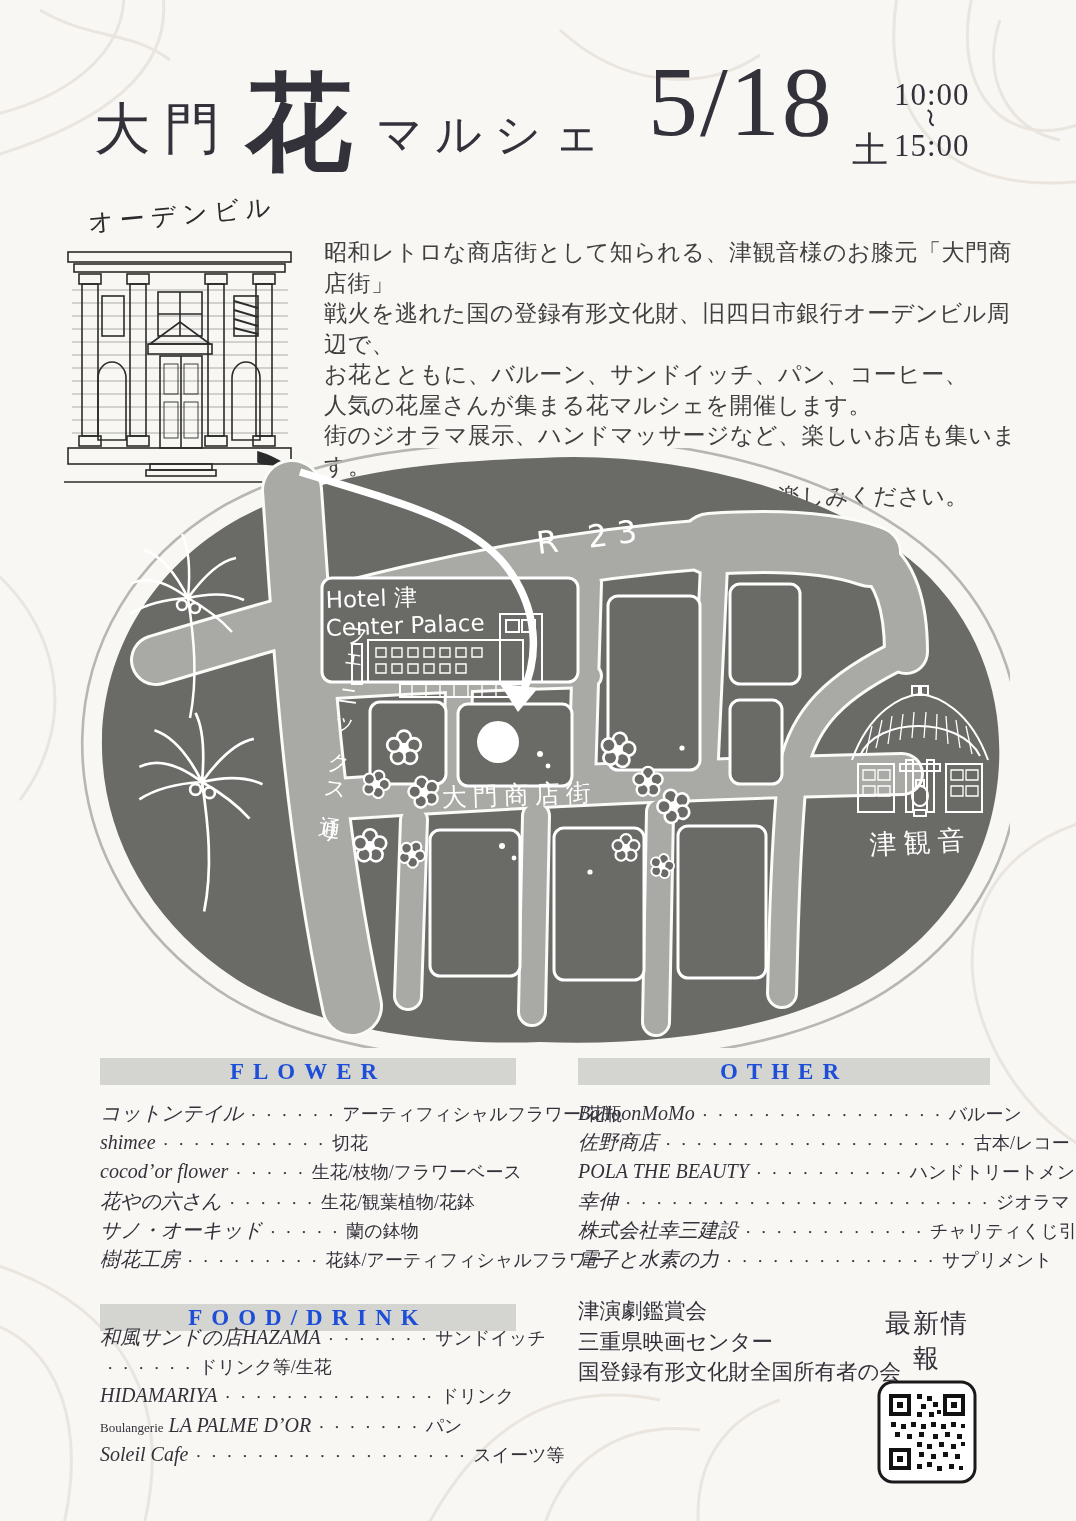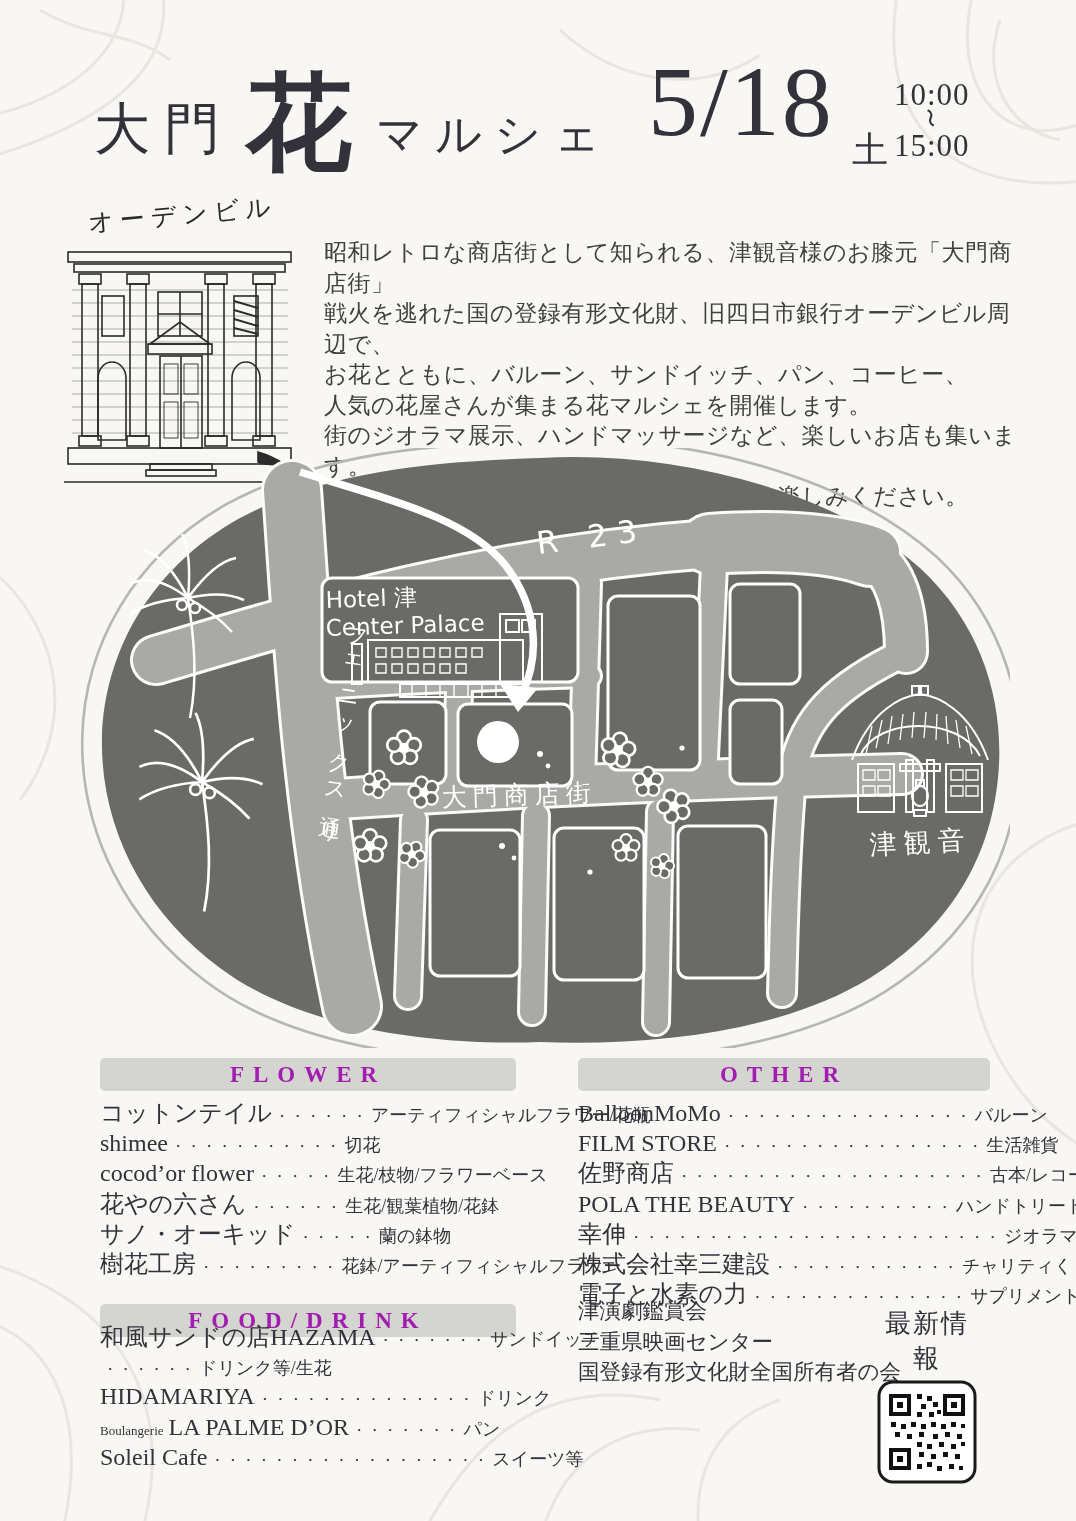--- a/index.html
+++ b/index.html
@@ -26,32 +26,32 @@
   .intro{left:324px;top:238px;width:706px;font-size:23px;line-height:30.5px;
          letter-spacing:.5px;color:#404040;}
 
   
   .map{left:70px;top:448px;}
   .phoenix{left:322px;top:612px;height:330px;writing-mode:vertical-rl;text-orientation:upright;
            color:#fff;font-size:22px;letter-spacing:6px;font-family:"DejaVu Sans",sans-serif;
            transform:rotate(8deg);}
 
   
-  .hdr{height:33px;background:#d4d4d0;border-radius:5px;display:flex;align-items:center;
-       justify-content:center;font-weight:bold;font-size:23px;letter-spacing:9px;color:#a21caf;}
+  .hdr{height:27px;background:#d4d4d0;border-radius:0;display:flex;align-items:center;
+       justify-content:center;font-weight:bold;font-size:23px;letter-spacing:9px;color:#1d4ed8;}
   .hdr-flower{left:100px;top:1058px;width:416px;}
   .hdr-food{left:100px;top:1286px;width:416px;margin-top:18px;}
   .hdr-other{left:578px;top:1058px;width:412px;}
   .list{display:flex;flex-direction:column;}
   .list-flower{left:100px;top:1100px;width:430px;}
   .list-food{left:100px;top:1324px;width:440px;}
   .list-other{left:578px;top:1100px;width:430px;justify-content:center;}
   .lrow{display:flex;align-items:baseline;white-space:nowrap;line-height:27.2px;font-size:20px;}
   .list-food .lrow{line-height:27.5px;}
-  .lrow .nm{font-size:24px;}
+  .lrow .nm{font-size:20px;font-style:italic;}
   .lrow .pfx{font-size:13px;margin-right:5px;}
   .lrow .dt{font-size:14px;letter-spacing:1.5px;margin:0 3px;color:#33323a;}
   .lrow .ds{font-size:18px;}
 
   
   .supporters{left:578px;top:1296px;width:330px;font-size:21.5px;line-height:30.5px;color:#33323a;}
   .qr-wrap{left:874px;top:1306px;width:106px;text-align:center;}
   .qr-label{font-size:26px;letter-spacing:2px;margin-bottom:4px;}
 </style>
 </head>
@@ -338,25 +338,20 @@
         <span class="ds">スイーツ等</span>
       </div>
   </div>
 
   <div class="abs hdr hdr-other">OTHER</div>
   <div class="abs list list-other">
     <div class="lrow">
         <span class="nm">BalloonMoMo</span>
         <span class="dt">・・・・・・・・・・・・・・・・</span>
         <span class="ds">バルーン</span>
-      </div>
-    <div class="lrow">
-        <span class="nm">FILM STORE</span>
-        <span class="dt">・・・・・・・・・・・・・・・・・</span>
-        <span class="ds">生活雑貨</span>
       </div>
     <div class="lrow">
         <span class="nm">佐野商店</span>
         <span class="dt">・・・・・・・・・・・・・・・・・・・・</span>
         <span class="ds">古本/レコード</span>
       </div>
     <div class="lrow">
         <span class="nm">POLA THE BEAUTY</span>
         <span class="dt">・・・・・・・・・・</span>
         <span class="ds">ハンドトリートメント</span>

